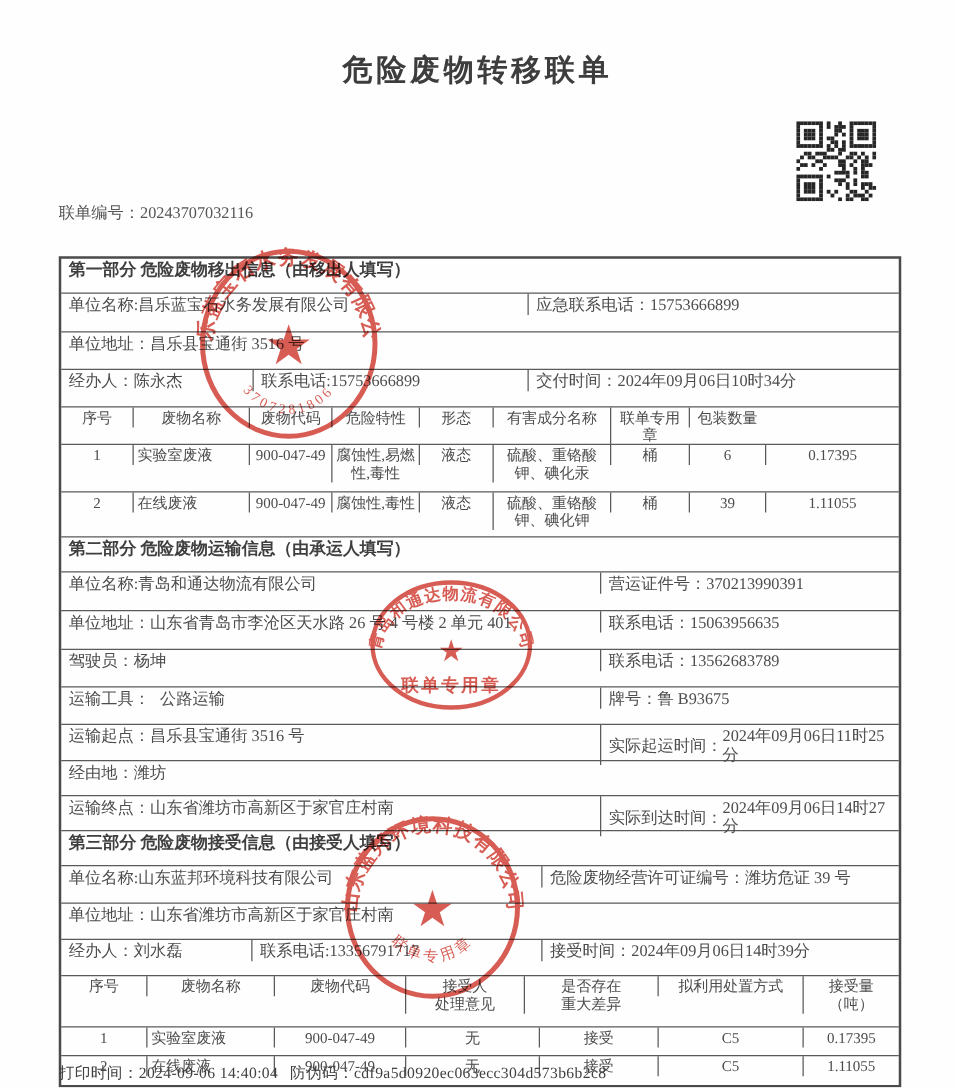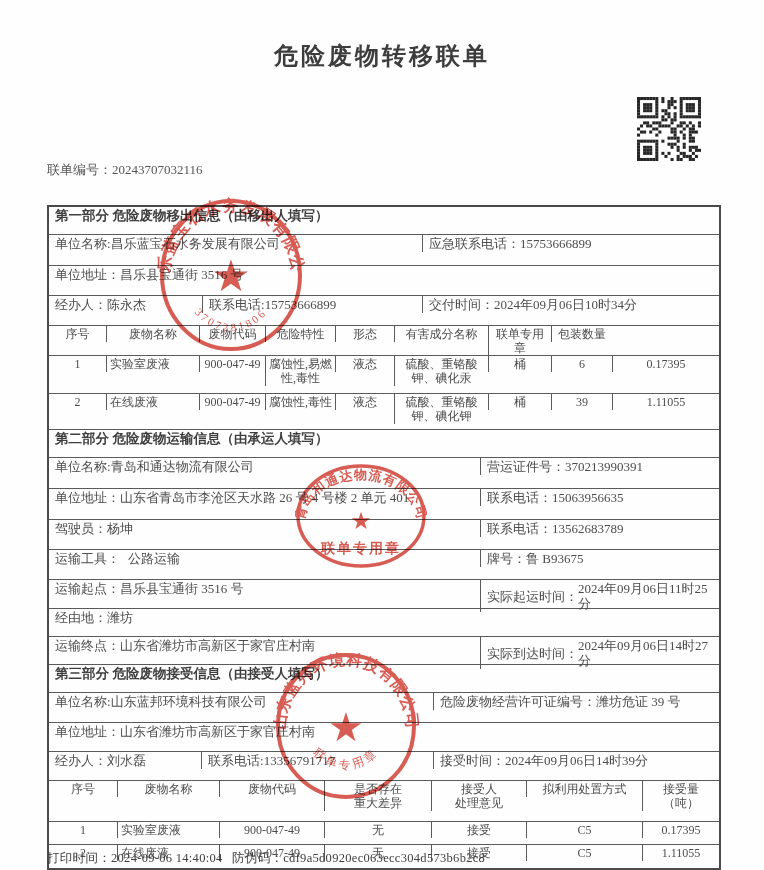--- a/index.html
+++ b/index.html
@@ -414,24 +414,24 @@
       </div>
       <div class="c" style="flex:1">
         <span class="lbl">接受时间：</span>
           <span>2024年09月06日14时39分</span>
       </div>
     </div>
     <div class="row" style="height:40px">
       <div class="c tc" style="flex:0 0 68px">序号</div>
       <div class="c tc" style="flex:0 0 102px">废物名称</div>
       <div class="c tc" style="flex:0 0 105px">废物代码</div>
+      <div class="c tc pre" style="flex:0 0 95px">接受人
+处理意见</div>
       <div class="c tc pre" style="flex:0 0 107px">是否存在
 重大差异</div>
-      <div class="c tc pre" style="flex:0 0 95px">接受人
-处理意见</div>
       <div class="c tc" style="flex:0 0 116px">拟利用处置方式</div>
       <div class="c tc" style="flex:1">接受量（吨）</div>
     </div>
     <div class="row" style="height:22px">
       <div class="c tc" style="flex:0 0 68px">1</div>
       <div class="c tc" style="flex:0 0 102px;justify-content:flex-start;text-align:left">实验室废液</div>
       <div class="c tc" style="flex:0 0 105px">900-047-49</div>
       <div class="c tc" style="flex:0 0 107px">无</div>
       <div class="c tc" style="flex:0 0 95px">接受</div>
       <div class="c tc" style="flex:0 0 116px">C5</div>

